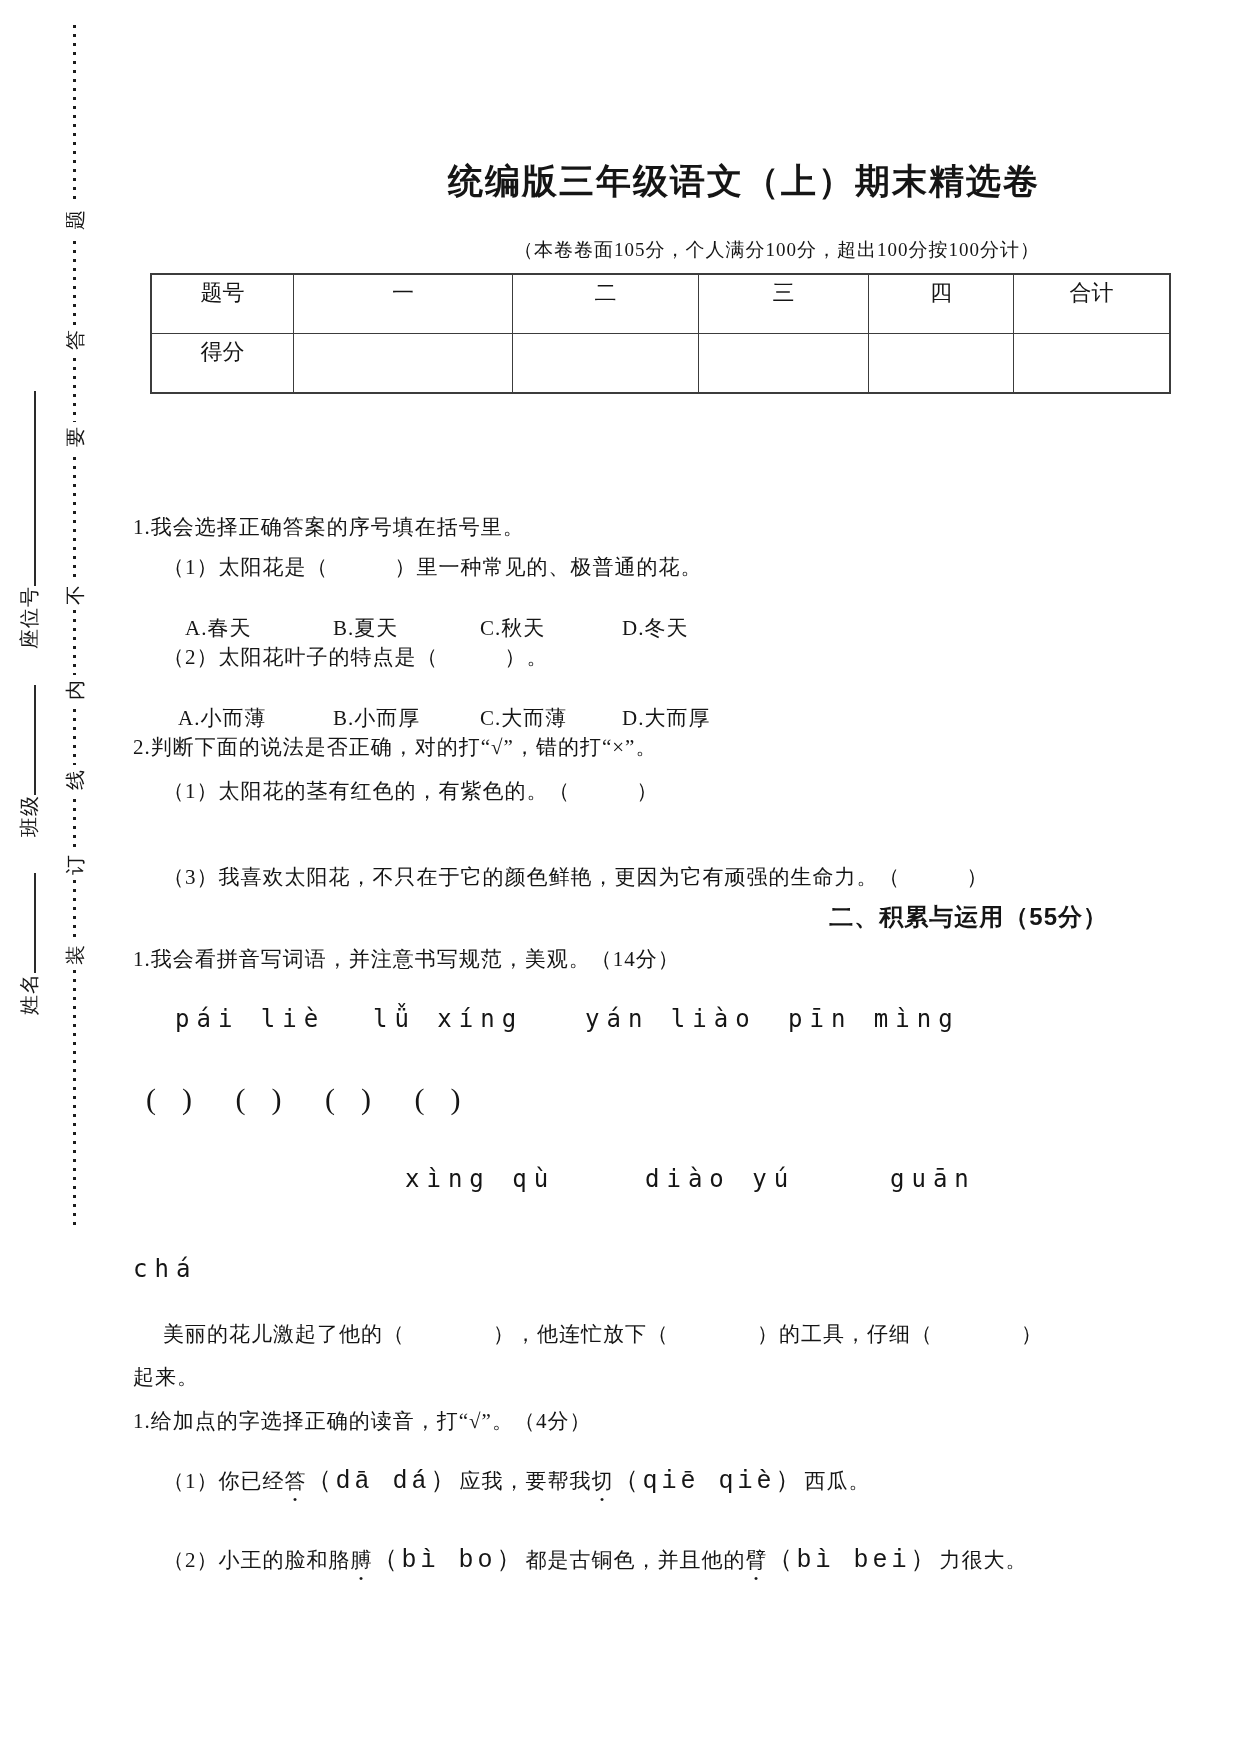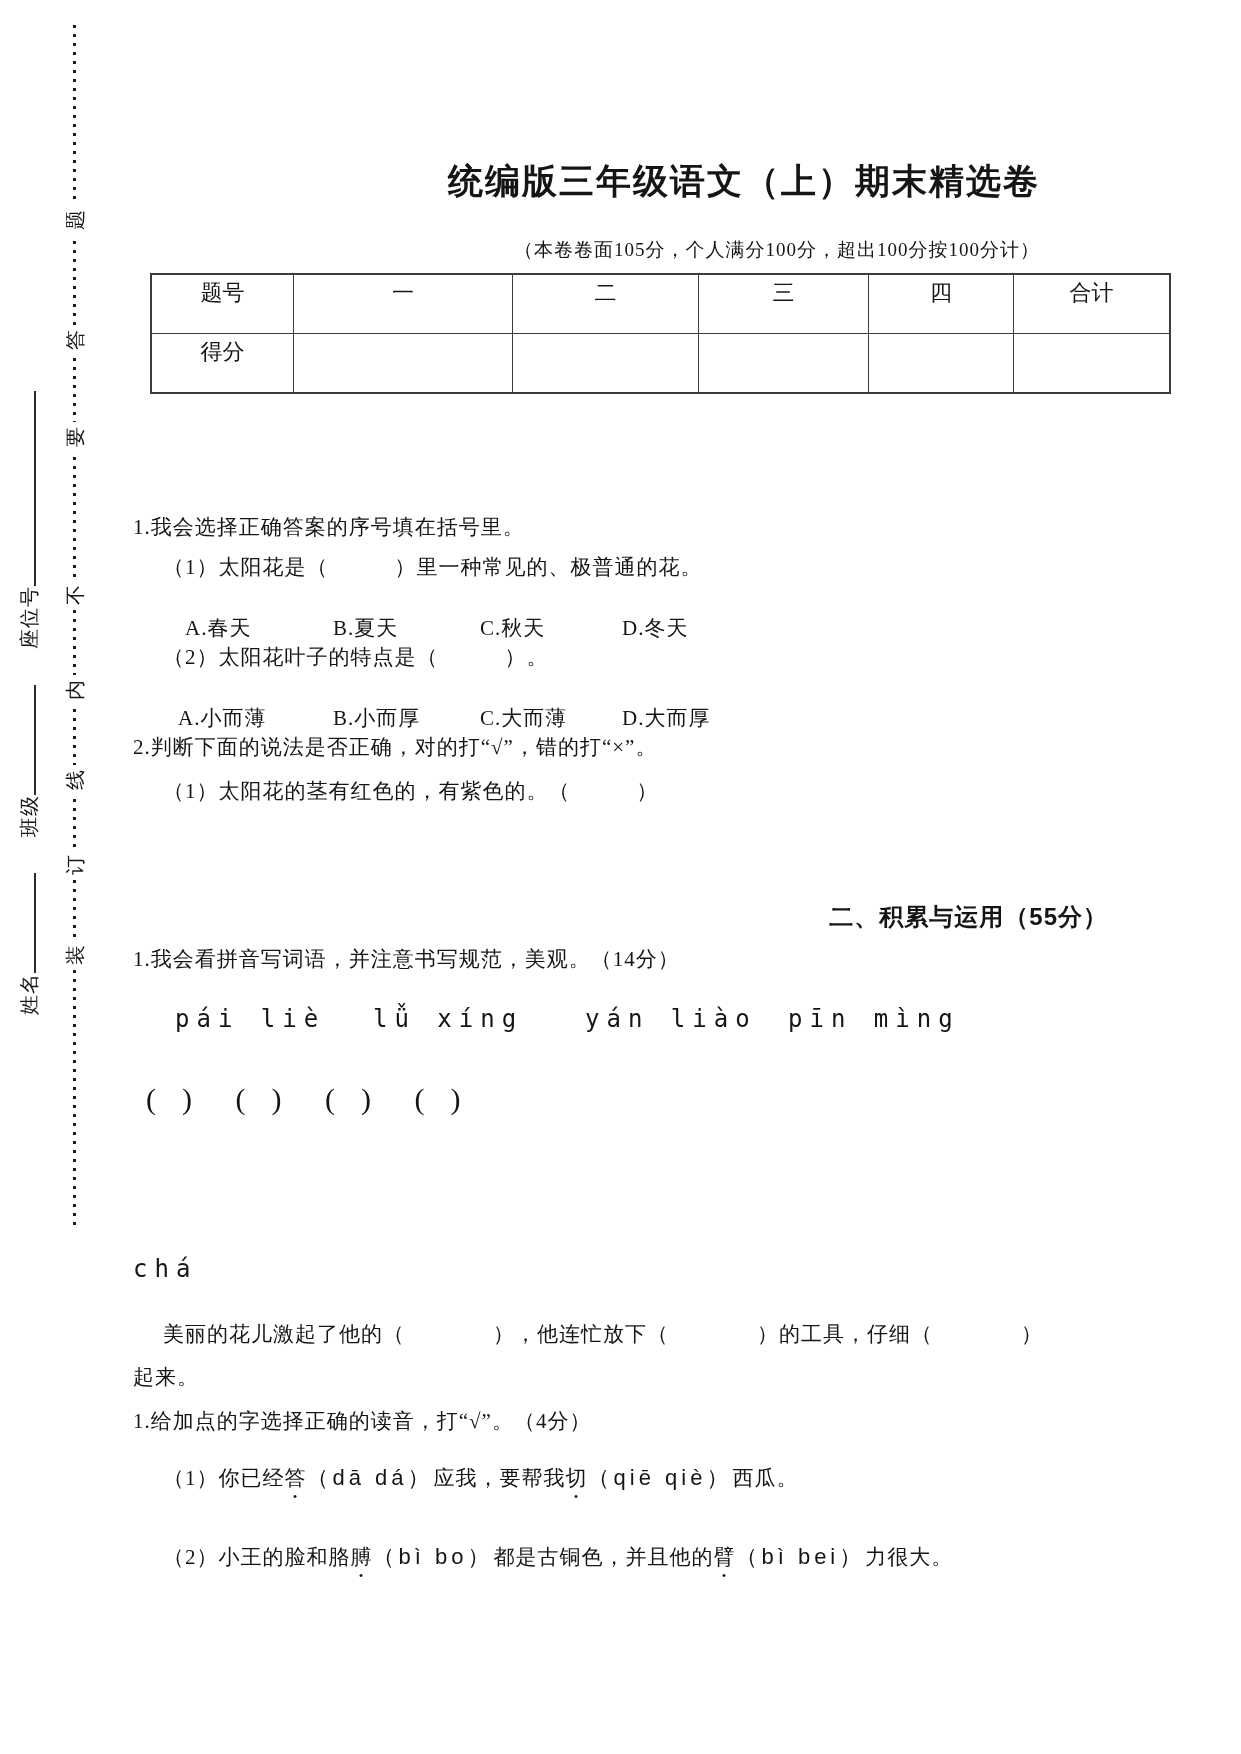--- a/index.html
+++ b/index.html
@@ -14,21 +14,21 @@
   .sec-head{font-family:"Liberation Sans","DejaVu Sans",sans-serif;font-weight:700;
             font-size:24px;letter-spacing:1px;}
   
   table.score{border-collapse:collapse;border:2px solid #3c3c3c;table-layout:fixed;}
   table.score td{border:1px solid #3c3c3c;height:54px;vertical-align:top;
                  padding-top:3px;text-align:center;font-size:22px;}
   
   .rel-line{position:absolute;white-space:nowrap;}
   .opt{position:absolute;top:16px;font-size:21px;letter-spacing:1px;}
   .pinyin{font-family:"DejaVu Sans Mono",monospace;font-size:24px;letter-spacing:7px;}
-  .py-inline{font-family:Liberation Sans, sans-serif;font-size:22px;letter-spacing:4px;}
+  .py-inline{font-family:Liberation Mono, monospace;font-size:25px;letter-spacing:4px;}
   .pw{position:absolute;top:0;}
   
   .br-row{font-size:30px;font-family:"Liberation Serif","DejaVu Serif",serif;}
   .br-pair{display:inline-block;margin-right:36px;}
   .blank{display:inline-block;width:26px;}
   
   .emph{position:relative;display:inline-block;}
   .emph::after{content:"•";position:absolute;left:50%;transform:translateX(-50%);
                bottom:-13px;font-size:13px;color:#151515;}
   
@@ -104,39 +104,45 @@
 
   <div class="rel-line" style="left:133px;top:688px;width:1000px;height:26px">
     <span class="opt" style="left:45px">A.小而薄</span>
     <span class="opt" style="left:200px">B.小而厚</span>
     <span class="opt" style="left:347px">C.大而薄</span>
     <span class="opt" style="left:489px">D.大而厚</span>
   </div>
 
   <div class="abs t" style="left:133px;top:733px">2.判断下面的说法是否正确，对的打“√”，错的打“×”。</div>
   <div class="abs t" style="left:163px;top:777px">（1）太阳花的茎有红色的，有紫色的。（　　　）</div>
+  <div class="abs t" style="left:163px;top:863px">（3）我喜欢太阳花，不只在于它的颜色鲜艳，更因为它有顽强的生命力。（　　　）</div>
 
   <div class="abs sec-head center" style="left:133px;top:901px;width:975px">二、积累与运用（55分）</div>
 
   <div class="abs t" style="left:133px;top:945px">1.我会看拼音写词语，并注意书写规范，美观。（14分）</div>
 
   <div class="rel-line" style="left:133px;top:1005px;width:1050px;height:32px">
     <span class="pw pinyin" style="left:42px">pái liè</span>
     <span class="pw pinyin" style="left:240px">lǚ xíng</span>
     <span class="pw pinyin" style="left:452px">yán liào</span>
     <span class="pw pinyin" style="left:655px">pīn mìng</span>
   </div>
 
   <div class="abs br-row" style="left:146px;top:1082px">
     <span class="br-pair"><span>(</span><span class="blank"></span><span>)</span></span>
     <span class="br-pair"><span>(</span><span class="blank"></span><span>)</span></span>
     <span class="br-pair"><span>(</span><span class="blank"></span><span>)</span></span>
     <span class="br-pair"><span>(</span><span class="blank"></span><span>)</span></span>
   </div>
 
+  <div class="rel-line" style="left:133px;top:1165px;width:1050px;height:32px">
+    <span class="pw pinyin" style="left:272px">xìng qù</span>
+    <span class="pw pinyin" style="left:512px">diào yú</span>
+    <span class="pw pinyin" style="left:757px">guān</span>
+  </div>
   <div class="abs pinyin" style="left:133px;top:1255px">chá</div>
 
   <div class="abs t" style="left:163px;top:1320px">美丽的花儿激起了他的（　　　　），他连忙放下（　　　　）的工具，仔细（　　　　）</div>
   <div class="abs t" style="left:133px;top:1363px">起来。</div>
 
   <div class="abs t" style="left:133px;top:1407px">1.给加点的字选择正确的读音，打“√”。（4分）</div>
 
   <div class="abs t" style="left:163px;top:1463px">
     <span>（1）你已经</span><span class="emph">答</span><span class="py-inline">（dā dá）</span><span>应我，要帮我</span><span class="emph">切</span><span class="py-inline">（qiē qiè）</span><span>西瓜。</span>
   </div>

